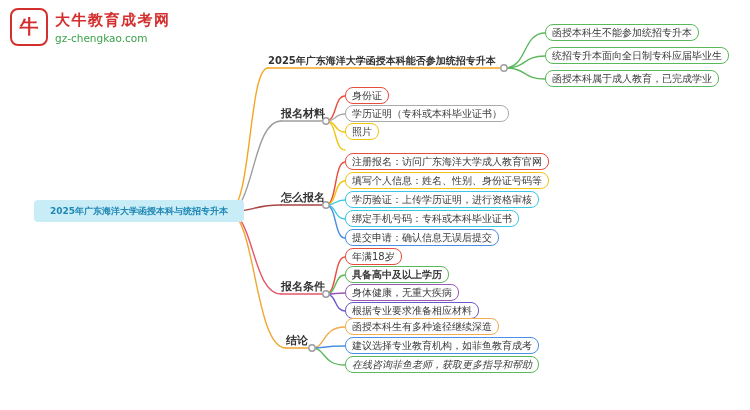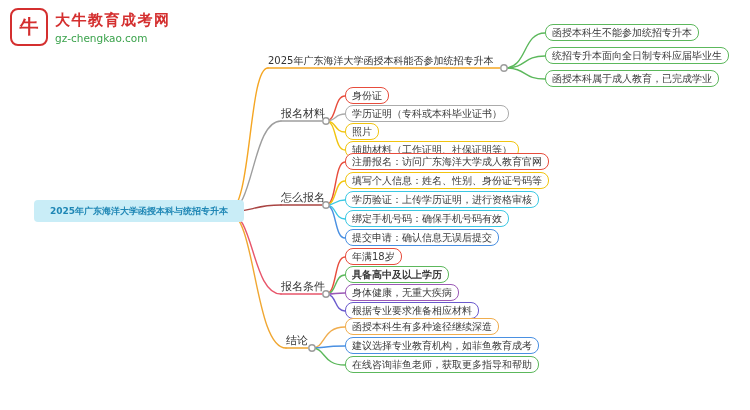--- a/index.html
+++ b/index.html
@@ -3,21 +3,21 @@
 <meta charset="utf-8">
 <style>
   html,body{margin:0;padding:0;background:#fff}
   .canvas{position:relative;width:750px;height:410px;background:#ffffff;overflow:hidden;
           font-family:"DejaVu Sans","Liberation Sans",sans-serif}
   .wires{position:absolute;left:0;top:0}
   .wire{fill:none;stroke:#bbb;stroke-width:1.4;stroke-linecap:round}
   .dot{fill:#ffffff;stroke:#9e9e9e;stroke-width:1.4;cursor:pointer}
   .root{position:absolute;left:34px;top:200px;font-size:9px;line-height:12px;padding:5px 16px;
         border-radius:4px;white-space:nowrap;font-weight:bold;background:#c9edf7;color:#1f87b5}
-  .blabel{position:absolute;font-size:11px;line-height:13px;color:#333;white-space:nowrap;font-weight:400}
+  .blabel{position:absolute;font-size:11px;line-height:13px;color:#333;white-space:nowrap;font-weight:700}
   .leaf{position:absolute;background:#fff;border:1.5px solid #999;border-radius:8px;
         font-size:10px;line-height:13px;padding:1px 6px;color:#3a3a3a;white-space:nowrap}
   .logo{position:absolute;left:10px;top:8px;display:flex;align-items:center;gap:7px}
   .logo-icon{width:34px;height:34px;border:2.5px solid #d42f2f;border-radius:8px;display:flex;
              align-items:center;justify-content:center;font-size:19px;font-weight:bold;color:#d42f2f}
   .logo-title{font-size:15px;font-weight:bold;letter-spacing:1.5px;color:#d42f2f}
   .logo-url{font-size:10.5px;margin-top:2px;color:#3aa24b}
 </style>
 </head>
 <body>
@@ -84,30 +84,29 @@
   <div class="blabel" style="left:281px;top:280px">报名条件</div>
   <div class="blabel" style="left:286px;top:334px">结论</div>
 
   <div class="leaf" style="left: 545px; top: 24px; border-color: rgb(92, 184, 92);">函授本科生不能参加统招专升本</div>
   <div class="leaf" style="left: 545px; top: 47px; border-color: rgb(92, 184, 92);">统招专升本面向全日制专科应届毕业生</div>
   <div class="leaf" style="left: 545px; top: 70px; border-color: rgb(92, 184, 92);">函授本科属于成人教育，已完成学业</div>
 
   <div class="leaf" style="left: 345px; top: 87px; border-color: rgb(231, 76, 60);">身份证</div>
   <div class="leaf" style="left: 345px; top: 105px; border-color: rgb(171, 171, 171);">学历证明（专科或本科毕业证书）</div>
   <div class="leaf" style="left: 345px; top: 123px; border-color: rgb(241, 196, 15);">照片</div>
-  <div class="leaf" style="left: 345px; top: 141px; border-color: rgb(241, 196, 15);">辅助材料（工作证明、社保证明等）</div>
 
   <div class="leaf" style="left: 345px; top: 172px; border-color: rgb(241, 196, 15);">填写个人信息：姓名、性别、身份证号码等</div>
   <div class="leaf" style="left: 345px; top: 153px; border-color: rgb(231, 76, 60);">注册报名：访问广东海洋大学成人教育官网</div>
   <div class="leaf" style="left: 345px; top: 191px; border-color: rgb(59, 200, 227);">学历验证：上传学历证明，进行资格审核</div>
-  <div class="leaf" style="left: 345px; top: 210px; border-color: rgb(59, 200, 227);">绑定手机号码：确保手机号码有效</div>
+  <div class="leaf" style="left: 345px; top: 210px; border-color: rgb(59, 200, 227);">绑定手机号码：专科或本科毕业证书</div>
   <div class="leaf" style="left: 345px; top: 229px; border-color: rgb(74, 144, 226);">提交申请：确认信息无误后提交</div>
 
   <div class="leaf" style="left: 345px; top: 248px; border-color: rgb(231, 76, 60);">年满18岁</div>
   <div class="leaf" style="left: 345px; top: 266px; border-color: rgb(92, 184, 92); font-weight: bold;">具备高中及以上学历</div>
   <div class="leaf" style="left: 345px; top: 302px; border-color: rgb(106, 90, 205);">根据专业要求准备相应材料</div>
   <div class="leaf" style="left: 345px; top: 284px; border-color: rgb(155, 89, 182);">身体健康，无重大疾病</div>
 
   <div class="leaf" style="left: 345px; top: 318px; border-color: rgb(240, 173, 78);">函授本科生有多种途径继续深造</div>
   <div class="leaf" style="left: 345px; top: 337px; border-color: rgb(74, 144, 226);">建议选择专业教育机构，如菲鱼教育成考</div>
-  <div class="leaf" style="left: 345px; top: 356px; border-color: rgb(92, 184, 92);">在线咨询菲鱼老师，获取更多指导和帮助</div>
+  <div class="leaf" style="left: 345px; top: 356px; border-color: rgb(92, 184, 92); font-style: italic;">在线咨询菲鱼老师，获取更多指导和帮助</div>
 
 </div>
 
 </body></html>

